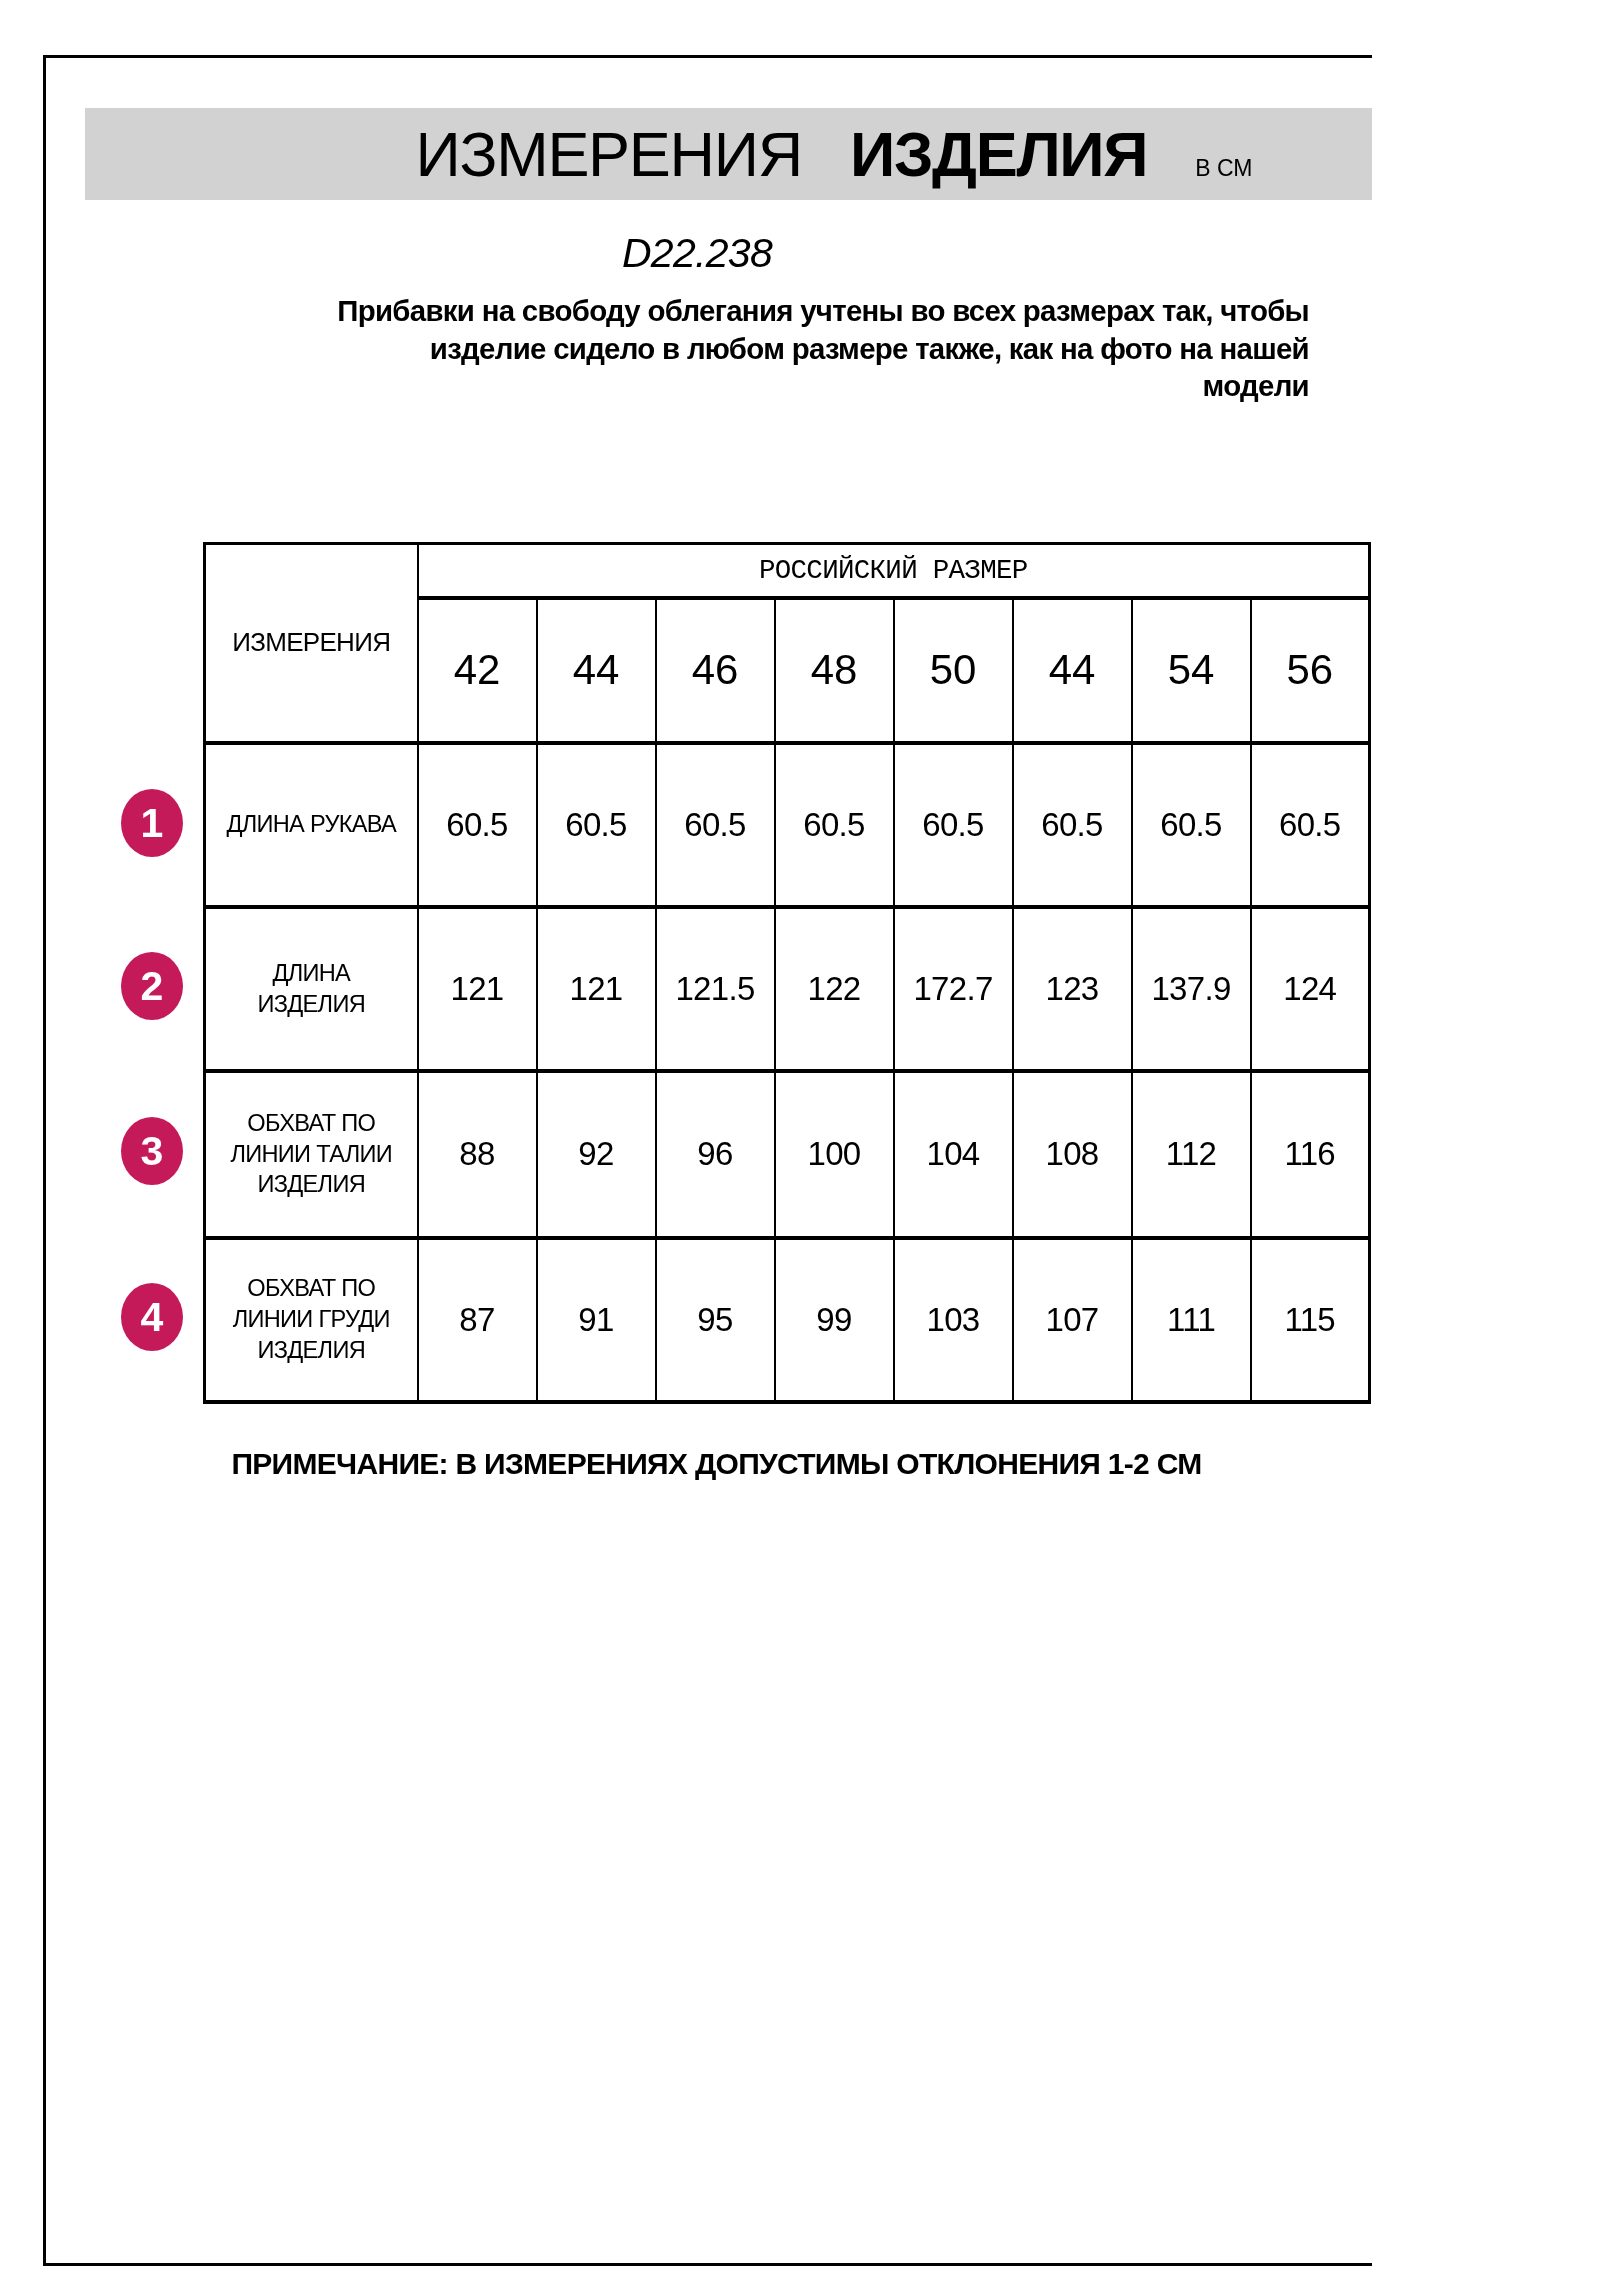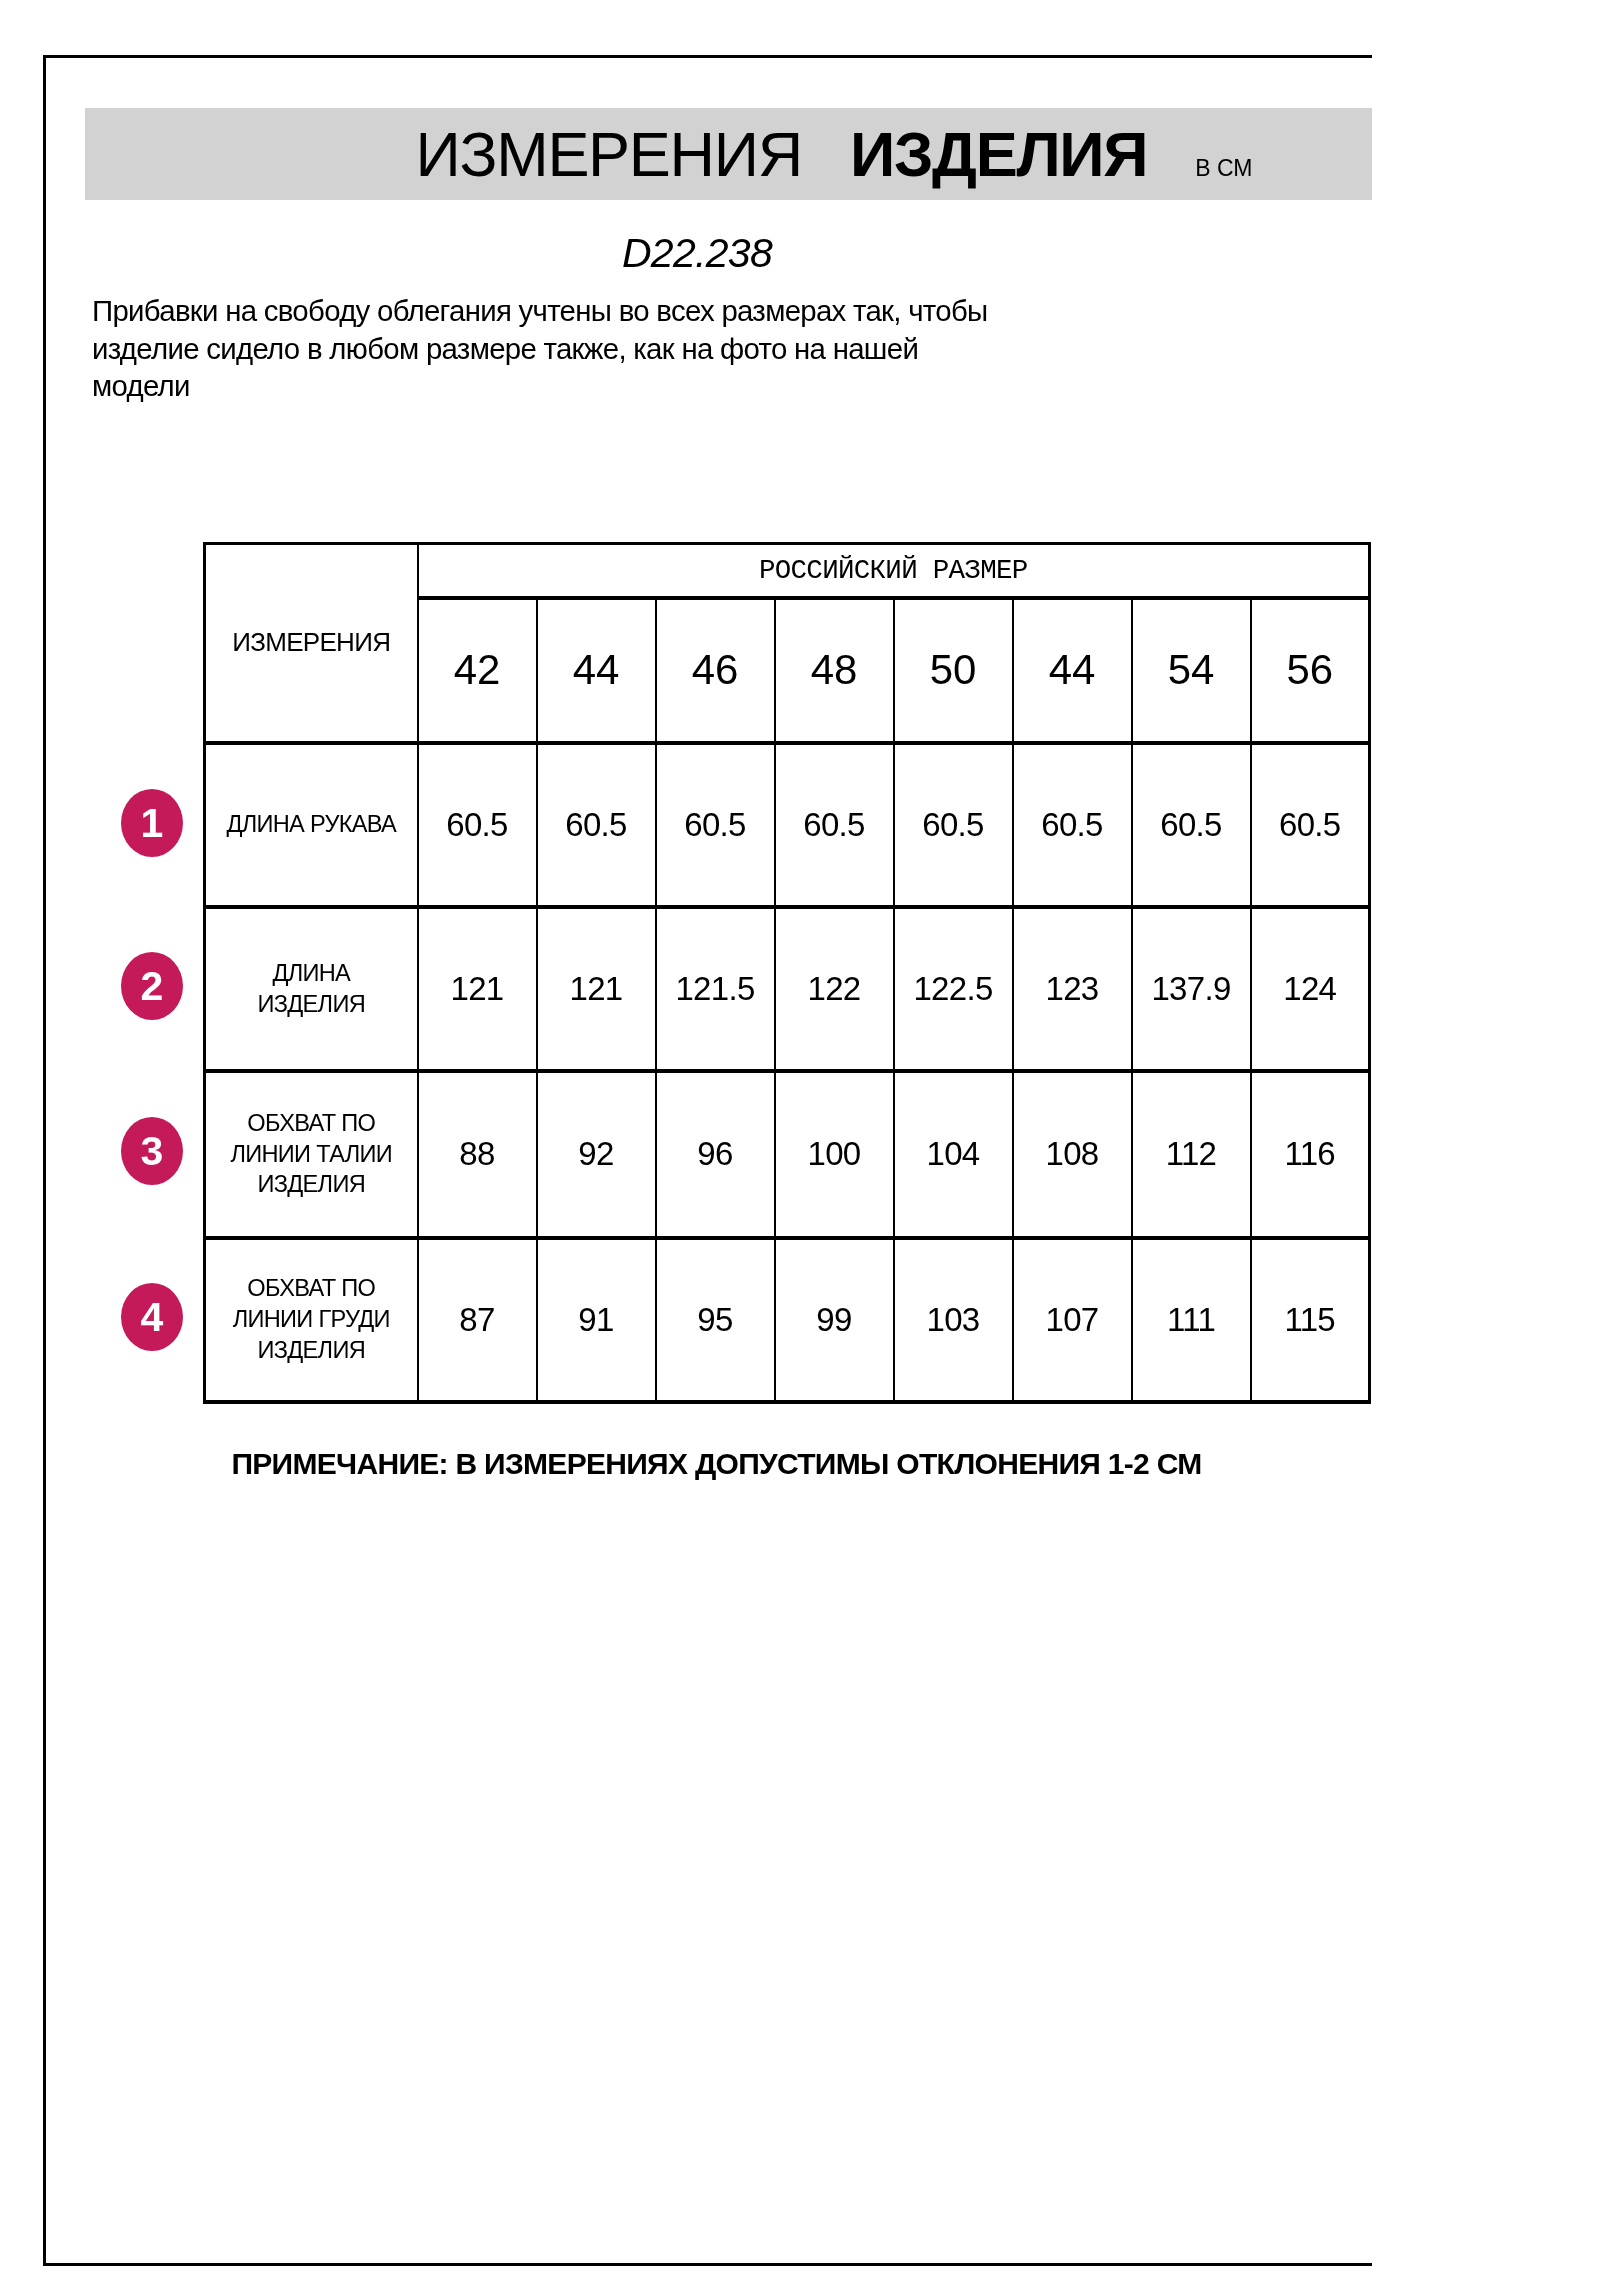--- a/index.html
+++ b/index.html
@@ -24,23 +24,23 @@
     gap:48px;padding-left:79px;box-sizing:border-box;
   }
   .titlebar .t1{font-size:63px;letter-spacing:-1.3px;line-height:92px;}
   .titlebar .t2{font-size:63px;font-weight:bold;letter-spacing:-1.3px;line-height:92px;}
   .titlebar .t3{font-size:23px;letter-spacing:0;}
   .code{
     position:absolute;left:85px;top:230px;width:1224px;
     text-align:center;font-size:41px;letter-spacing:-0.7px;font-style:italic;
   }
   .subtitle{
-    position:absolute;left:92px;top:292px;width:1224px;
-    text-align:left;font-size:29.4px;line-height:1.28;
-    letter-spacing:-0.7px;white-space:pre-line;
+    position:absolute;left:85px;top:292px;width:1224px;
+    text-align:right;font-size:29.4px;line-height:1.28;
+    letter-spacing:-0.7px;white-space:pre-line;font-weight:bold;
   }
   table.size-table{
     position:absolute;left:203px;top:542px;
     width:1165px;border-collapse:collapse;table-layout:fixed;
     border:3.9px solid #000;
   }
   .size-table th,.size-table td{
     border-left:2px solid #000;border-right:2px solid #000;
     border-bottom:4.6px solid #000;
     text-align:center;vertical-align:middle;
@@ -119,21 +119,21 @@
           <td>60.5</td>
           <td>60.5</td>
         </tr>
         <tr class="r2">
           <th class="row-label">ДЛИНА
 ИЗДЕЛИЯ</th>
           <td>121</td>
           <td>121</td>
           <td>121.5</td>
           <td>122</td>
-          <td>122.5</td>
+          <td>172.7</td>
           <td>123</td>
           <td>137.9</td>
           <td>124</td>
         </tr>
         <tr class="r3">
           <th class="row-label">ОБХВАТ ПО
 ЛИНИИ ТАЛИИ
 ИЗДЕЛИЯ</th>
           <td>88</td>
           <td>92</td>

